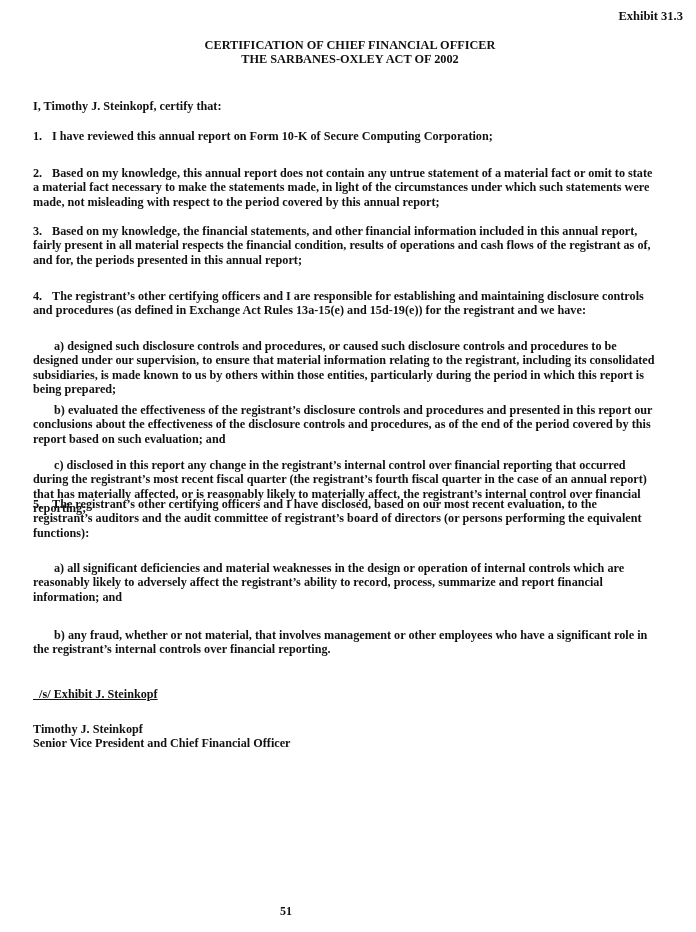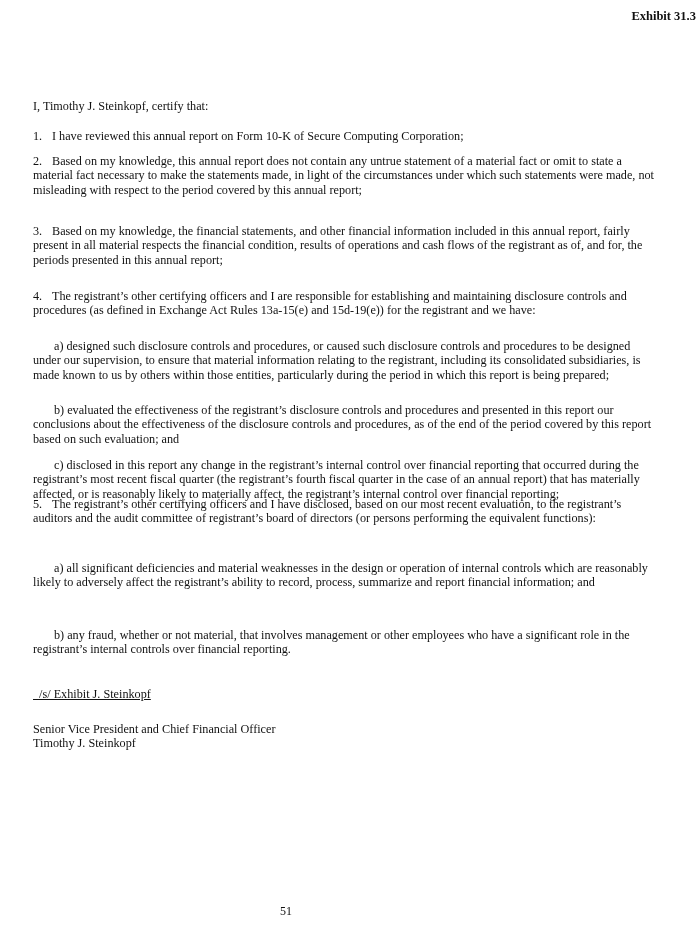--- a/index.html
+++ b/index.html
@@ -1,46 +1,48 @@
 <!DOCTYPE html>
 <html><head>
 <meta charset="utf-8">
 <style>
   html, body { margin: 0; padding: 0; background: #ffffff; }
   body {
     width: 696px; height: 932px; position: relative; overflow: hidden;
     font-family: "Liberation Serif", "DejaVu Serif", serif;
     color: #111; font-size: 12.2px; line-height: 14.4px;
   }
-  .abs { position: absolute; }
-  .exhibit { top: 9px; right: 0; font-weight: bold; font-size: 12.5px; }
+  .abs { position: absolute; font-weight: bold; }
+  .exhibit { top: 9px; right: 13px; font-weight: bold; font-size: 12.5px; }
   .title { top: 38px; left: 150px; width: 400px; text-align: center; font-weight: bold; font-size: 12.3px; line-height: 14.2px; }
   .title div { white-space: nowrap; }
   .para { left: 33px; width: 626px; text-align: left; }
   .num { display: inline-block; width: 19px; }
   .indent { text-indent: 21px; }
   .sig { left: 33px; top: 687px; text-decoration: underline; white-space: pre; }
   .sigblock { left: 33px; top: 722px; }
   .page-num { top: 904px; left: 0; width: 572px; text-align: center; font-size: 12px; }
 </style>
 </head>
 <body>
 
 <div class="abs exhibit">Exhibit 31.3</div>
 
 <div class="abs title">
+  <div>CERTIFICATION OF CHIEF FINANCIAL OFFICER</div>
+  <div>THE SARBANES-OXLEY ACT OF 2002</div>
 </div>
 
 <div class="abs para" style="top:99px">I, Timothy J. Steinkopf, certify that:</div>
 
 <div class="abs para" style="top:129px">
   <span class="num">1.</span><span>I have reviewed this annual report on Form 10-K of Secure Computing Corporation;</span>
 </div>
 
-<div class="abs para" style="top:154px">
+<div class="abs para" style="top:166px">
   <span class="num">2.</span><span>Based on my knowledge, this annual report does not contain any untrue statement of a material fact or omit to state a material fact necessary to make the statements made, in light of the circumstances under which such statements were made, not misleading with respect to the period covered by this annual report;</span>
 </div>
 
 <div class="abs para" style="top:224px">
   <span class="num">3.</span><span>Based on my knowledge, the financial statements, and other financial information included in this annual report, fairly present in all material respects the financial condition, results of operations and cash flows of the registrant as of, and for, the periods presented in this annual report;</span>
 </div>
 
 <div class="abs para" style="top:289px">
   <span class="num">4.</span><span>The registrant’s other certifying officers and I are responsible for establishing and maintaining disclosure controls and procedures (as defined in Exchange Act Rules 13a-15(e) and 15d-19(e)) for the registrant and we have:</span>
 </div>
@@ -52,17 +54,17 @@
 <div class="abs para" style="top:497px">
   <span class="num">5.</span><span>The registrant’s other certifying officers and I have disclosed, based on our most recent evaluation, to the registrant’s auditors and the audit committee of registrant’s board of directors (or persons performing the equivalent functions):</span>
 </div>
 
 <div class="abs para indent" style="top:561px">a) all significant deficiencies and material weaknesses in the design or operation of internal controls which are reasonably likely to adversely affect the registrant’s ability to record, process, summarize and report financial information; and</div>
 <div class="abs para indent" style="top:628px">b) any fraud, whether or not material, that involves management or other employees who have a significant role in the registrant’s internal controls over financial reporting.</div>
 
 <div class="abs sig">  /s/ Exhibit J. Steinkopf</div>
 
 <div class="abs sigblock">
+  <div>Timothy J. Steinkopf</div>
   <div>Senior Vice President and Chief Financial Officer</div>
-  <div>Timothy J. Steinkopf</div>
 </div>
 
 <div class="abs page-num">51</div>
 
 </body></html>

